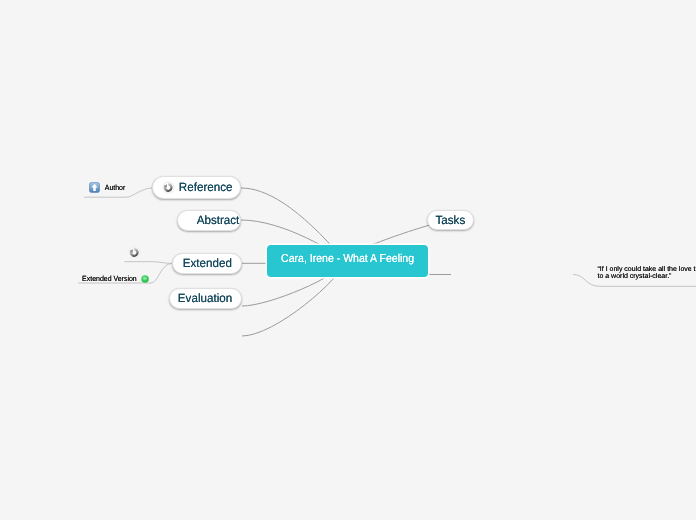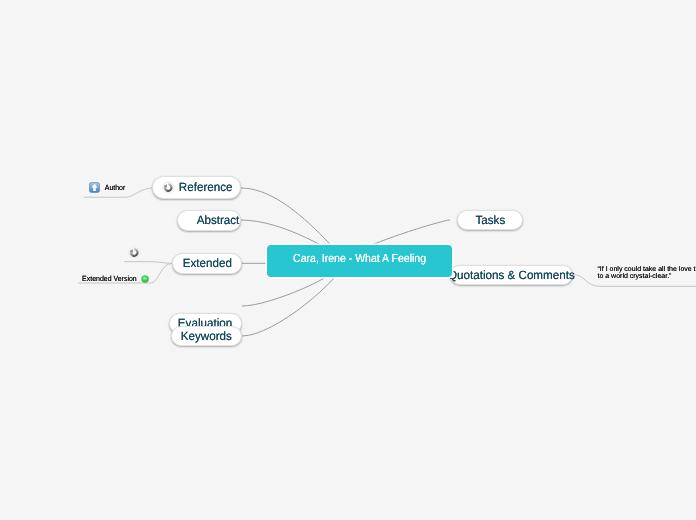--- a/index.html
+++ b/index.html
@@ -91,21 +91,21 @@
       <path d="M425,274.5 L451,274.5"></path>
     </g>
     <g fill="none" stroke="#c4c4c4" stroke-width="1">
       <path d="M83.8,197.2 L126,197.2 C133,197.2 141.5,188 152,188"></path>
       <path d="M124.4,261.7 L152,261.7 C160,261.7 164,263.4 172,263.4"></path>
       <path d="M78.2,283 L151,283 C158.5,283 160.5,263.4 172,263.4"></path>
       <path d="M573,274.5 C585.5,274.5 585,286.3 600,286.3 L696,286.3"></path>
     </g>
   </svg>
 
-  <div class="central" style="left:267px; top:244.5px; width:185px; height:32.5px;">
+  <div class="central" style="left:267px; top:244.5px; width:161px; height:32.5px;">
     <span>Cara, Irene - What A Feeling</span>
   </div>
 
   <div class="pill" style="left:152px; top:175.8px; width:89px; height:22.8px; padding-left:3px;">
     <svg class="ico" width="13" height="13" viewBox="0 0 13 13" style="margin-right:3px;">
       <defs>
         <linearGradient id="rotg" x1="0.25" y1="0.05" x2="0.75" y2="1">
           <stop offset="0" stop-color="#c9c9c9"></stop>
           <stop offset="0.45" stop-color="#a0a0a0"></stop>
           <stop offset="1" stop-color="#4f4f4f"></stop>
@@ -119,35 +119,29 @@
   </div>
 
   <div class="pill" style="left:177px; top:209.8px; width:64px; height:20.8px;justify-content:flex-end;">
     <span>Abstract</span>
   </div>
 
   <div class="pill" style="left:172px; top:252.8px; width:70px; height:20.8px;">
     <span>Extended</span>
   </div>
 
-  <div class="pill" style="left:169px; top:313px; width:73px; height:20.7px;justify-content:center;">
+  <div class="pill" style="left:169px; top:288px; width:73px; height:20.7px;justify-content:center;">
     <span>Evaluation</span>
   </div>
 
-  <div class="pill" style="left:171px; top:325.8px; width:71px; height:20.6px;">
-    <span>Keywords</span>
-  </div>
 
-  <div class="pill" style="left:457px; top:209.8px; width:66px; height:20.6px;">
+  <div class="pill" style="left:427px; top:209.8px; width:47px; height:20.6px;">
     <span>Tasks</span>
   </div>
 
-  <div class="pill" style="left:450px; top:264.8px; width:123px; height:20.6px;">
-    <span>Quotations &amp; Comments</span>
-  </div>
 
   <div class="leaf" style="left:88.5px; top:182px;">
     <svg class="ico" width="11" height="11" viewBox="0 0 16 16" style="margin-right:4px;">
       <defs>
         <linearGradient id="blueg" x1="0" y1="0" x2="0" y2="1">
           <stop offset="0" stop-color="#a8c9e6"></stop>
           <stop offset="1" stop-color="#4d81b6"></stop>
         </linearGradient>
       </defs>
       <rect x="0.6" y="0.6" width="14.8" height="14.8" rx="3.4" fill="url(#blueg)" stroke="#5083b5" stroke-width="0.9"></rect>

